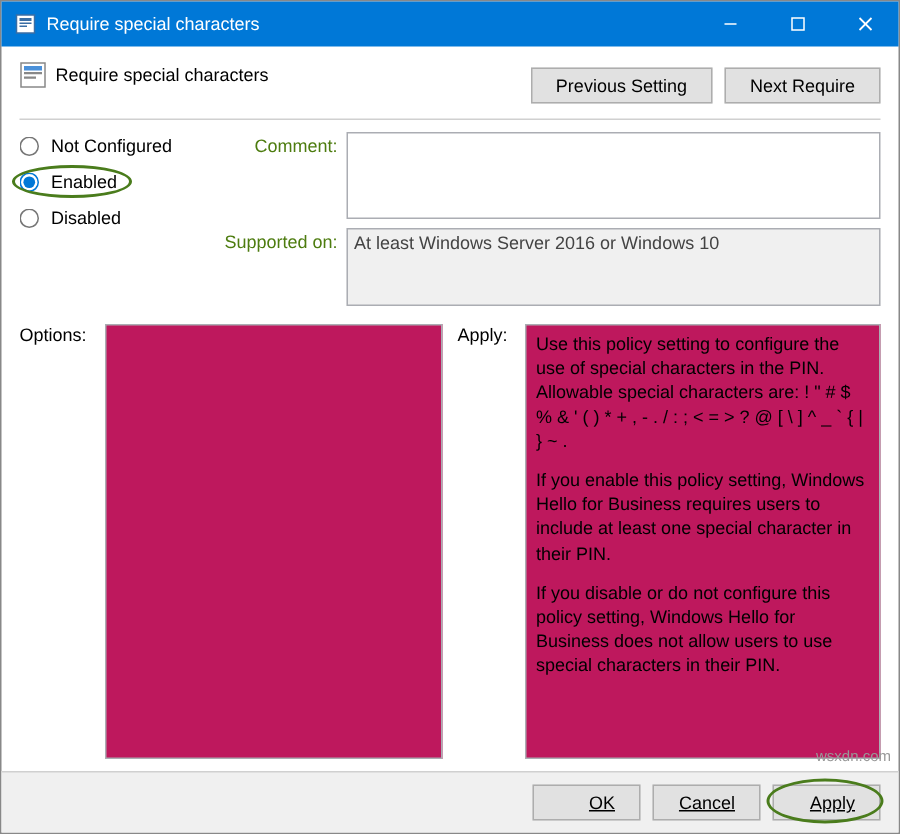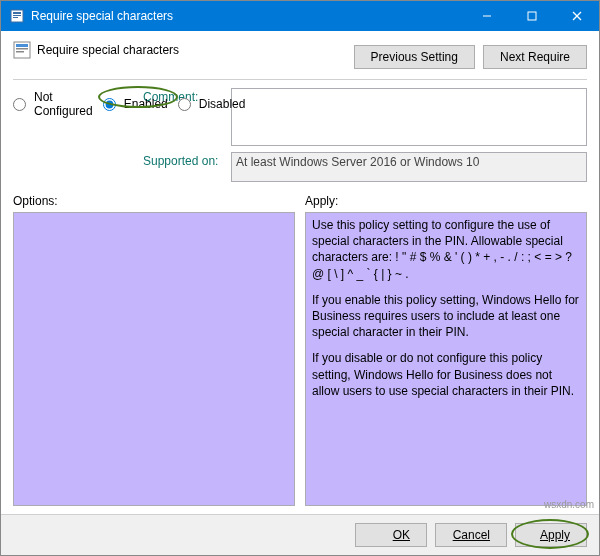--- a/index.html
+++ b/index.html
@@ -100,21 +100,21 @@
       margin: 2px 0 8px 0;
     }
     .config-row {
       display: flex;
       align-items: flex-start;
       margin-bottom: 6px;
     }
     .radio-col {
       width: 130px;
       display: flex;
-      flex-direction: row;
+      flex-direction: column;
       gap: 10px;
       padding-top: 2px;
     }
     .radio-item {
       display: flex;
       align-items: center;
       gap: 4px;
       position: relative;
     }
     .radio-item input[type=radio] {
@@ -137,69 +137,71 @@
       flex-direction: column;
       gap: 6px;
     }
     .form-row {
       display: flex;
       align-items: flex-start;
       gap: 6px;
     }
     .form-label {
       width: 82px;
+      text-align: right;
       padding-top: 2px;
-      color: #0f766e;
+      color: #4d7c0f;
     }
     .comment-box {
       flex: 1 1 auto;
       height: 58px;
       border: 1px solid #abadb3;
       background: #fff;
       resize: none;
       padding: 2px 4px;
       font-family: inherit;
       overflow-y: scroll;
     }
     .supported-box {
       flex: 1 1 auto;
-      height: 30px;
+      height: 52px;
       border: 1px solid #abadb3;
       background: #f0f0f0;
       color: #444;
       resize: none;
       padding: 2px 4px;
       font-family: inherit;
       overflow-y: scroll;
     }
     .panels {
       display: flex;
       gap: 10px;
       margin-top: 6px;
       flex: 1 1 auto;
       min-height: 0;
     }
     .panel-col {
       display: flex;
-      flex-direction: column;
+      flex-direction: row;
       flex: 1 1 0;
       min-height: 0;
     }
     .panel-label {
       margin-bottom: 4px;
       color: #000;
     }
     .panel-box {
       flex: 1 1 auto;
       border: 1px solid #abadb3;
-      background: #c4b5fd;
+      background: #be185d;
       padding: 4px 6px;
       overflow-y: scroll;
       color: #000;
       line-height: 1.35;
+      margin-left: 12px;
     }
     .help-text p {
       margin: 0 0 10px 0;
     }
     .footer {
       border-top: 1px solid #d0d0d0;
       padding: 8px 12px;
       display: flex;
       justify-content: flex-end;
       gap: 8px;

